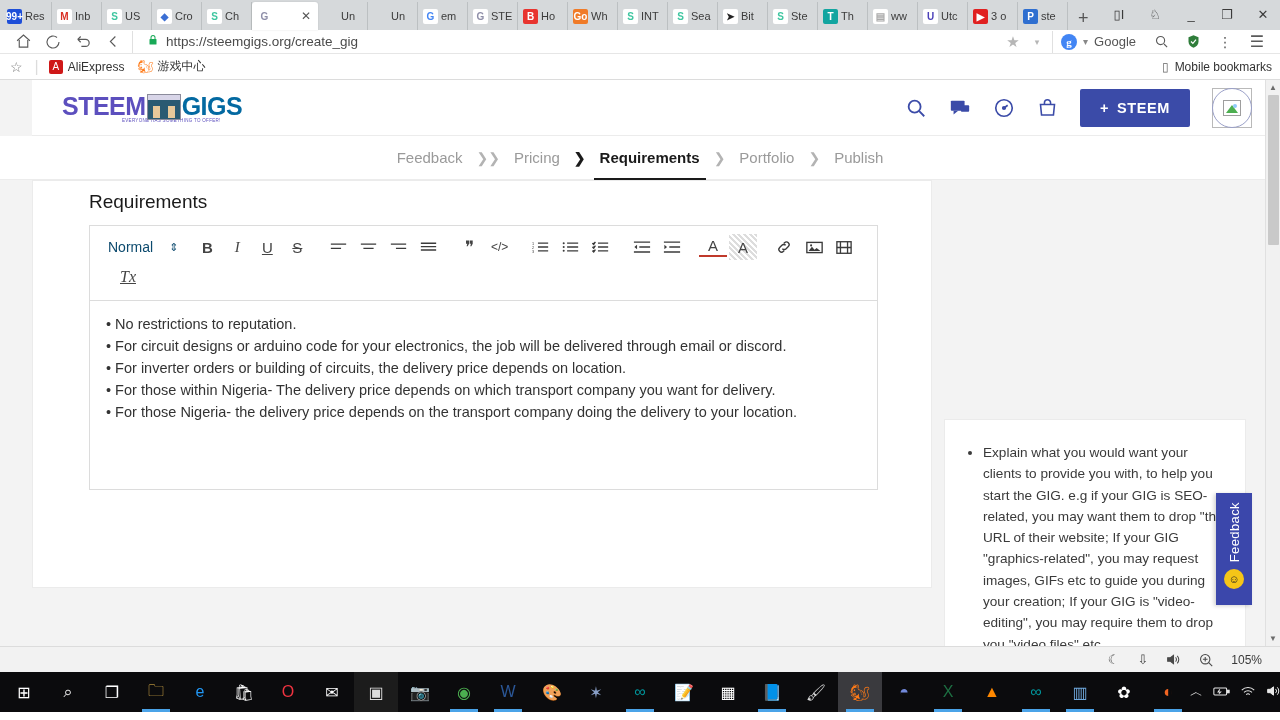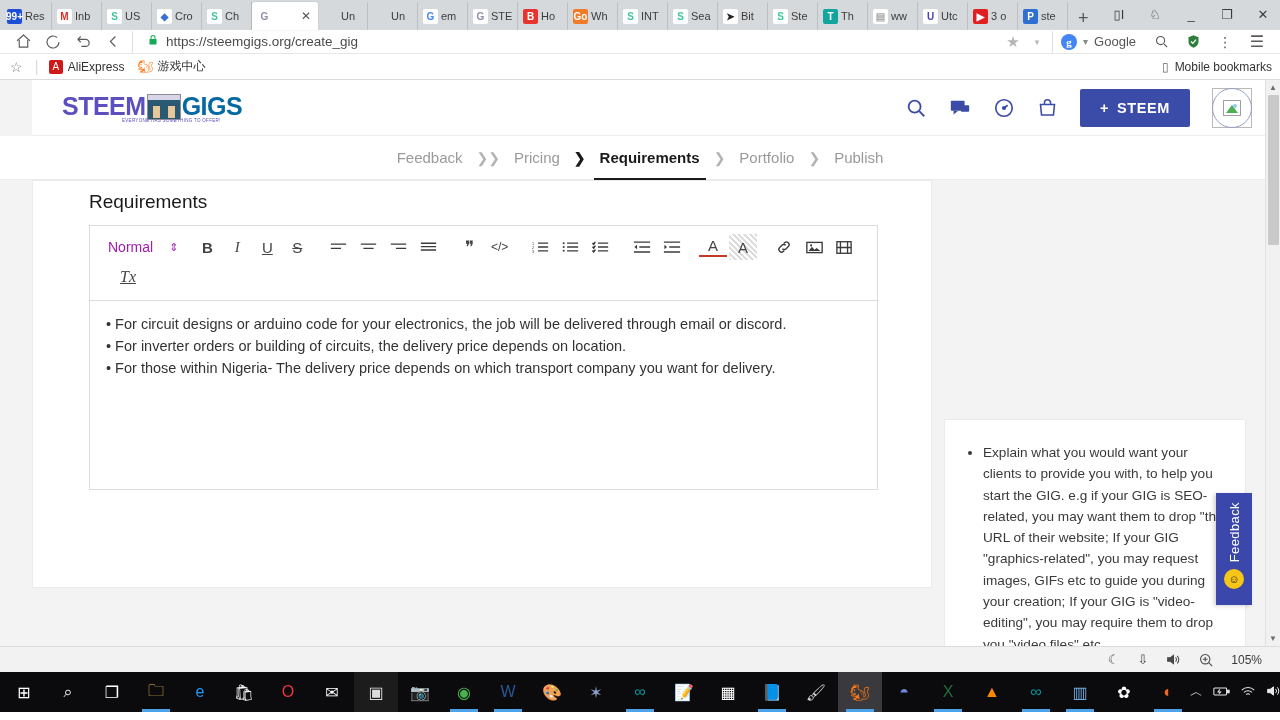--- a/index.html
+++ b/index.html
@@ -129,21 +129,21 @@
   .card-title { font-size: 19px; color: #1a1a1a; padding: 10px 0 0 56px; font-weight: normal; }
 
   .editor { position:absolute; left: 56px; top: 44px; width: 789px; border: 1px solid #dcdcdc; }
   .ed-toolbar { border-bottom: 1px solid #dcdcdc; padding: 6px 18px 8px 18px; }
   .ed-row { display: flex; align-items: center; min-height: 30px; }
   .ed-grp { display: flex; align-items: center; }
   .ed-btn {
     min-width: 28px; height: 26px; display: flex; align-items: center; justify-content: center;
     color: #444; font-size: 15px; margin: 0 1px; cursor: pointer;
   }
-  .ed-sel { display:flex; align-items:center; gap:16px; font-size:14px; color:#a21caf; padding-right:14px; }
+  .ed-sel { display:flex; align-items:center; gap:16px; font-size:14px; color:#0c4a6e; padding-right:14px; }
   .spacer16 { width: 20px; }
 
   .ed-body { height: 188px; padding: 12px 16px; font-size: 14.5px; color: #333; line-height: 22px; }
   .ed-line { white-space: nowrap; }
 
   
   .tips {
     position:absolute; left:944px; top:239px; width:302px; height:304px;
     background:#fff; border:1px solid #ebebeb; padding:22px 18px 0 20px;
   }
@@ -549,23 +549,25 @@
                       <path d="M5 1.5v13M13 1.5v13M1 8h16"></path>
                     </svg>
                 </span>
               </div>
             </div>
             <div class="ed-row">
               <span class="ed-btn" style="margin-left:6px;font-family:'Liberation Serif',serif;font-style:italic;text-decoration:underline;font-size:16px;">Tx</span>
             </div>
           </div>
           <div class="ed-body" id="ed-body">
+              <div class="ed-line">• No restrictions to reputation.</div>
               <div class="ed-line">• For circuit designs or arduino code for your electronics, the job will be delivered through email or discord.</div>
               <div class="ed-line">• For inverter orders or building of circuits, the delivery price depends on location.</div>
               <div class="ed-line">• For those within Nigeria- The delivery price depends on which transport company you want for delivery.</div>
+              <div class="ed-line">• For those Nigeria- the delivery price depends on the transport company doing the delivery to your location.</div>
             </div>
         </div>
 
       </div>
 
       <div class="tips">
         <ul id="tips-list">
             <li>Explain what you would want your clients to provide you with, to help you start the GIG. e.g if your GIG is SEO-related, you may want them to drop "the URL of their website; If your GIG "graphics-related", you may request images, GIFs etc to guide you during your creation; If your GIG is "video-editing", you may require them to drop you "video files" etc.</li>
           </ul>
       </div>

